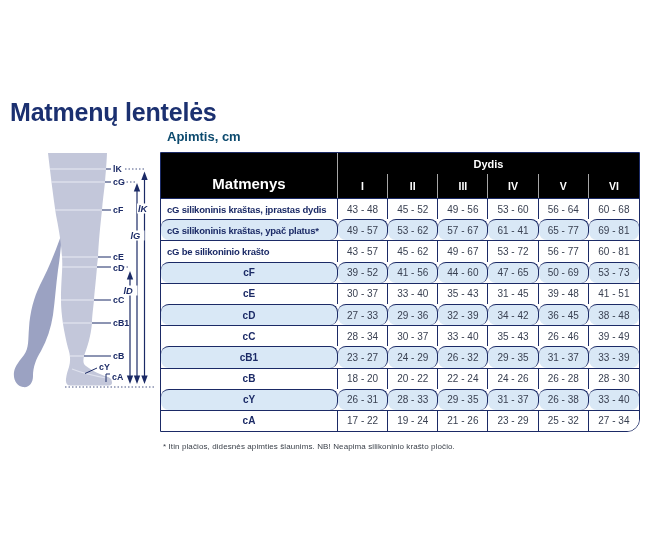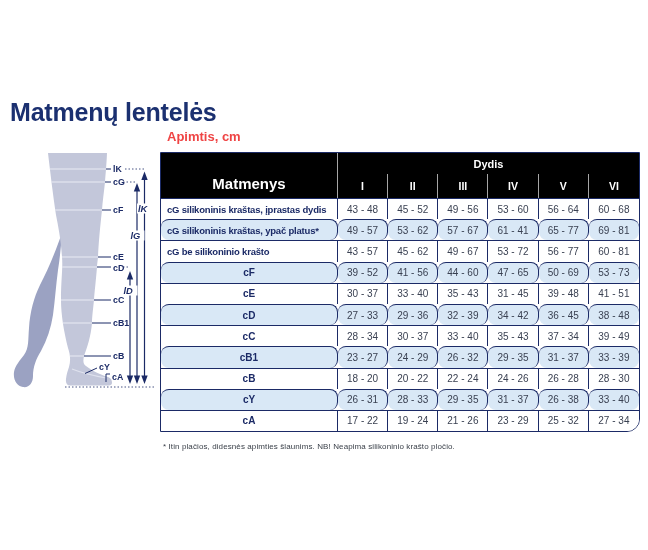--- a/index.html
+++ b/index.html
@@ -6,21 +6,21 @@
   body {
     width:648px; height:550px; background:#ffffff; position:relative;
     font-family:"Liberation Sans", sans-serif; overflow:hidden;
   }
   .title {
     position:absolute; left:10px; top:98px;
     font-size:25px; font-weight:bold; color:#1B3070; letter-spacing:-0.2px;
   }
   .subtitle {
     position:absolute; left:167px; top:129px;
-    font-size:13px; font-weight:600; color:#ef4444;
+    font-size:13px; font-weight:600; color:#0c4a6e;
   }
   .leg-svg { position:absolute; left:10px; top:140px; }
 
   .table-wrap {
     position:absolute; left:160px; top:152px; width:480px;
     border:1px solid #1B2A66; border-radius:0 0 13px 0; overflow:hidden;
     box-sizing:border-box; background:#fff;
   }
   table { border-collapse:separate; border-spacing:0; width:100%; table-layout:fixed; }
   th, td { padding:0; box-sizing:border-box; }
@@ -211,21 +211,21 @@
           <td class="value">34 - 42</td>
           <td class="value">36 - 45</td>
           <td class="value">38 - 48</td>
         </tr>
         <tr>
           <td class="row-label">cC</td>
           <td class="value">28 - 34</td>
           <td class="value">30 - 37</td>
           <td class="value">33 - 40</td>
           <td class="value">35 - 43</td>
-          <td class="value">37 - 34</td>
+          <td class="value">26 - 46</td>
           <td class="value">39 - 49</td>
         </tr>
         <tr class="alt">
           <td class="row-label">cB1</td>
           <td class="value">23 - 27</td>
           <td class="value">24 - 29</td>
           <td class="value">26 - 32</td>
           <td class="value">29 - 35</td>
           <td class="value">31 - 37</td>
           <td class="value">33 - 39</td>

